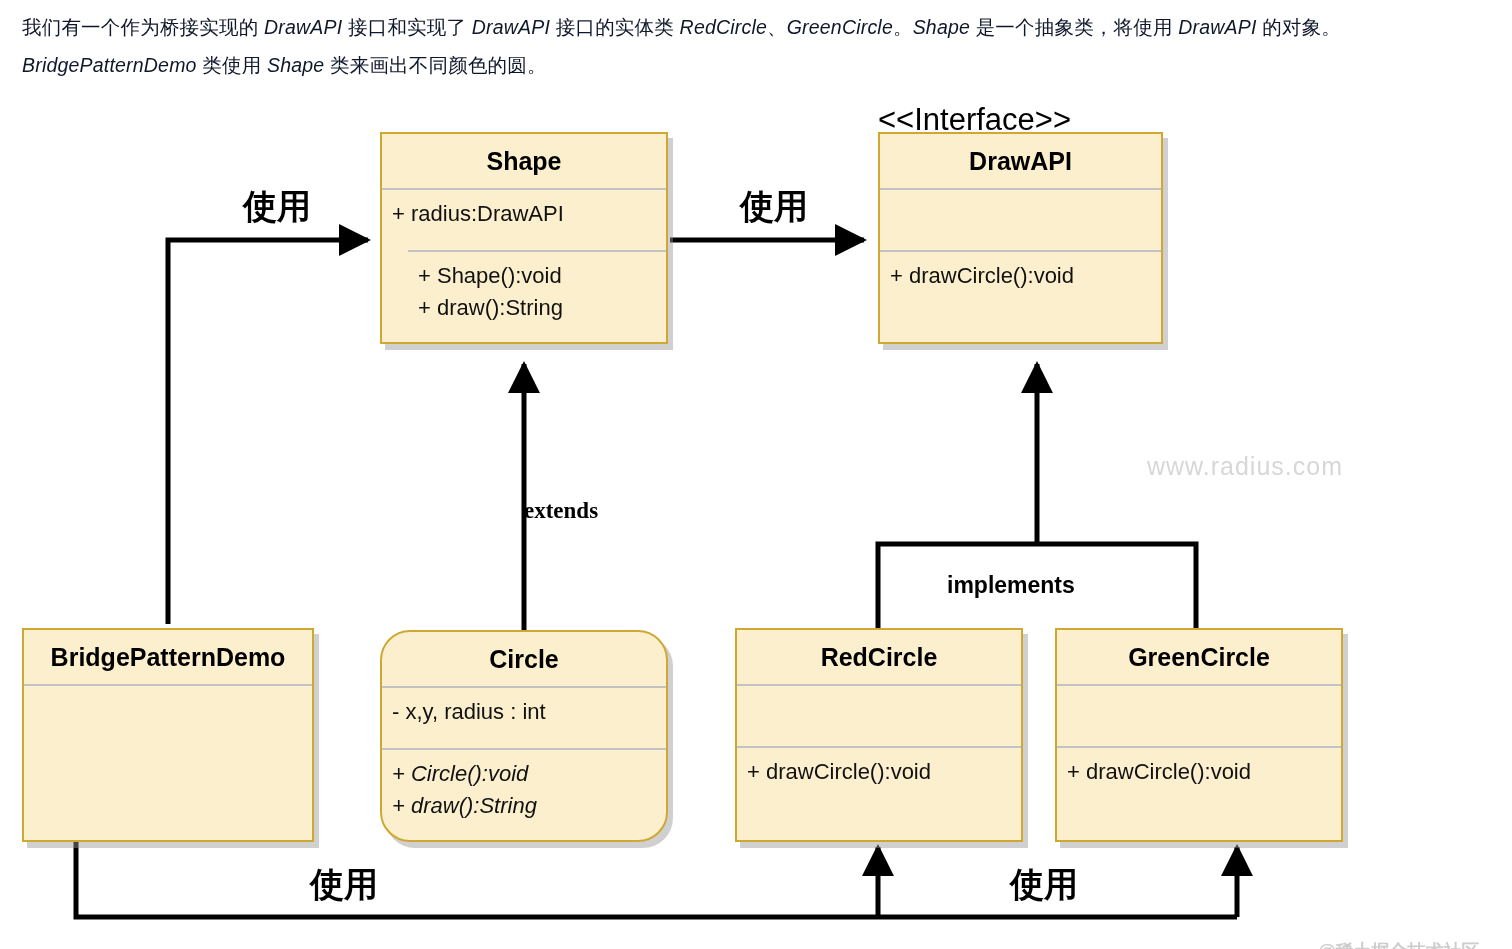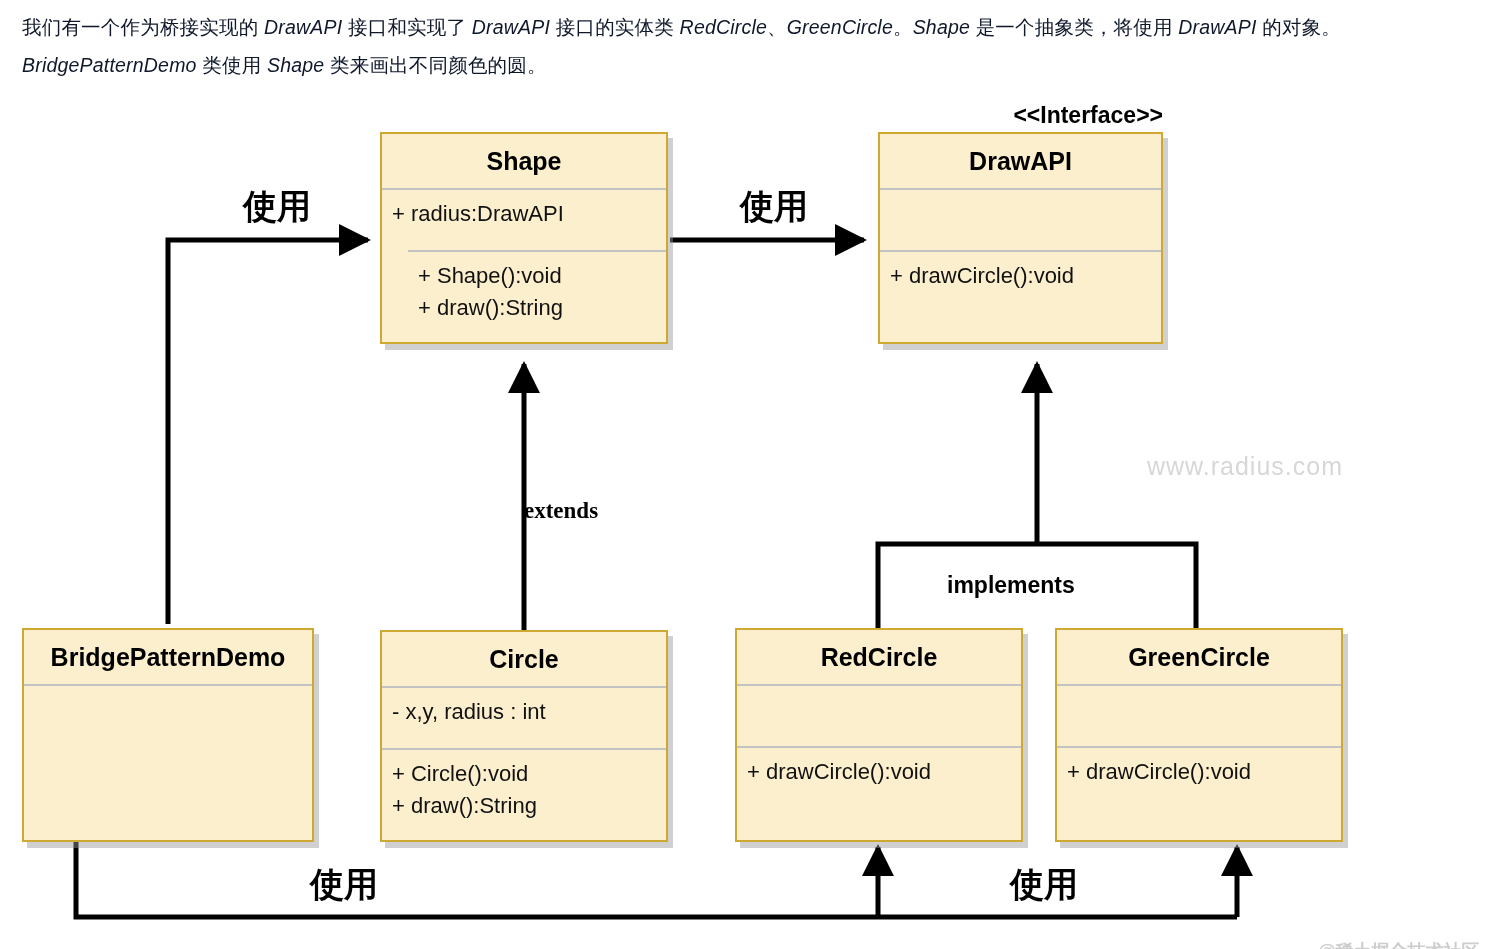--- a/index.html
+++ b/index.html
@@ -74,24 +74,24 @@
     color: #111111;
     line-height: 32px;
     white-space: pre-line;
   }
   .uml-compartment.empty {
     padding: 0;
   }
 
   .stereotype {
     position: absolute;
-    font-size: 23px;
-    font-weight: bold;
+    font-size: 31px;
+    font-weight: normal;
     color: #000000;
-    text-align: right;
+    text-align: left;
     white-space: nowrap;
   }
 
   
   .edge-label {
     position: absolute;
     font-size: 23px;
     font-weight: bold;
     color: #000000;
     white-space: nowrap;
@@ -178,24 +178,24 @@
     <div class="uml-title" style="height:54px;">DrawAPI</div>
     <div class="uml-compartment empty" style="height:62px;"></div>
     <div class="uml-compartment" style="flex:1;">+ drawCircle():void</div>
   </div>
 
   <div class="uml-box" style="left:22px; top:536px; width:292px; height:214px;">
     <div class="uml-title" style="height:54px;">BridgePatternDemo</div>
     <div class="uml-compartment empty" style="height:62px;"></div>
   </div>
 
-  <div class="uml-box" style="left:380px; top:538px; width:288px; height:212px;">
+  <div class="uml-box" style="left:380px; top:538px; width:288px; height:212px;border-radius:30px;">
     <div class="uml-title" style="height:54px;">Circle</div>
     <div class="uml-compartment" style="height:62px;">- x,y, radius : int</div>
-    <div class="uml-compartment" style="flex:1;">+ Circle():void
+    <div class="uml-compartment" style="flex:1;font-style:italic;">+ Circle():void
 + draw():String</div>
   </div>
 
   <div class="uml-box" style="left:735px; top:536px; width:288px; height:214px;">
     <div class="uml-title" style="height:54px;">RedCircle</div>
     <div class="uml-compartment empty" style="height:62px;"></div>
     <div class="uml-compartment" style="flex:1;">+ drawCircle():void</div>
   </div>
 
   <div class="uml-box" style="left:1055px; top:536px; width:288px; height:214px;">

